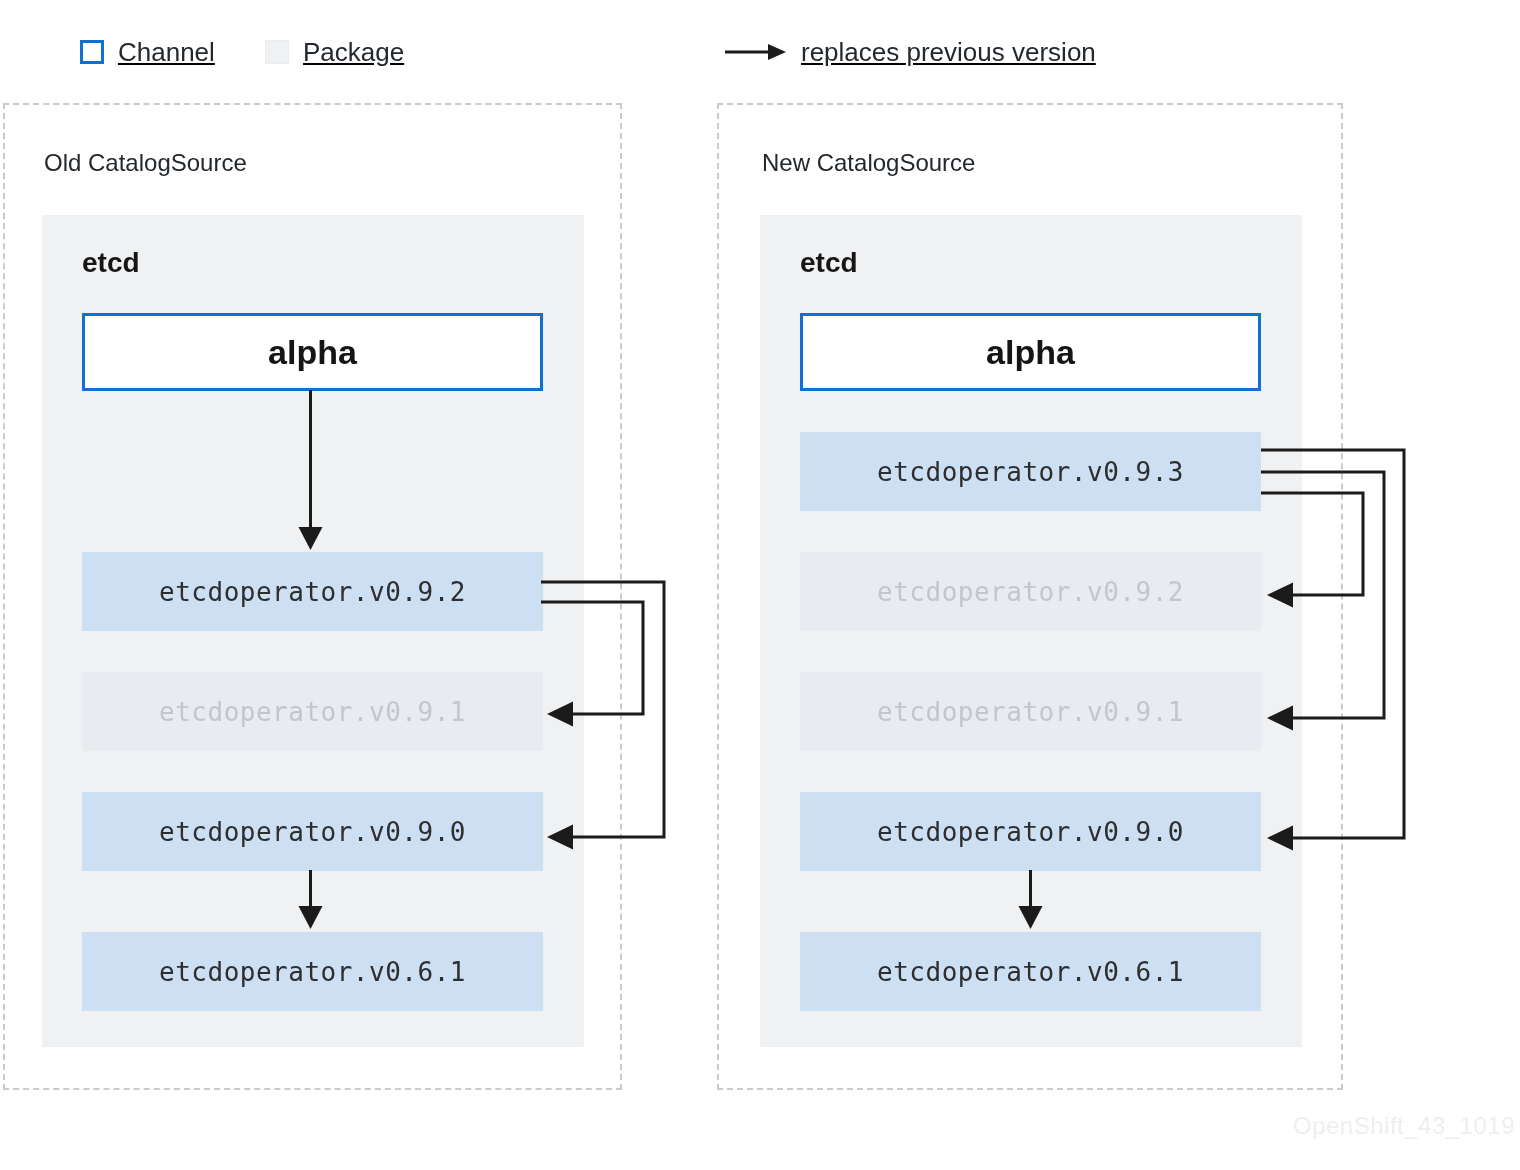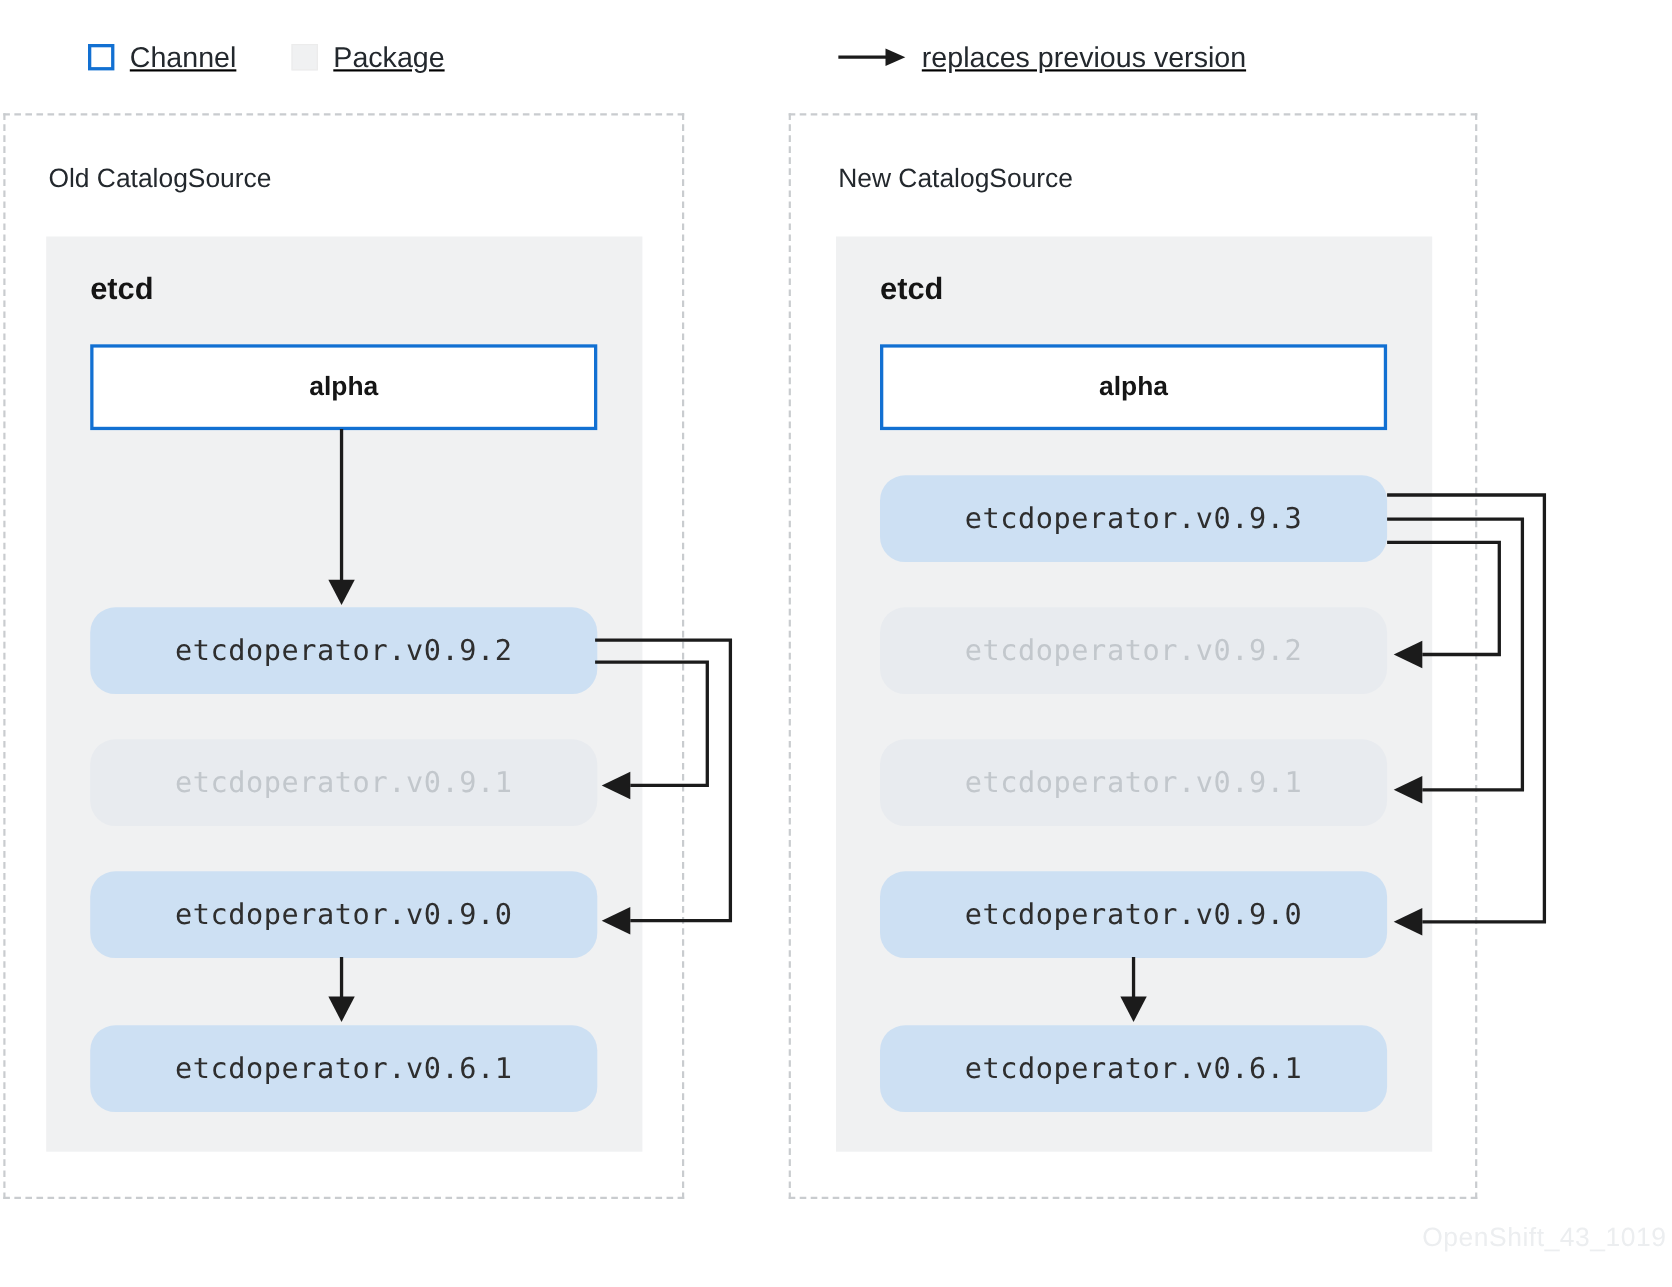--- a/index.html
+++ b/index.html
@@ -13,23 +13,23 @@
   .swatch-csv{background:#cde0f3;}
   .legend-label{font-size:26px;color:#23282d;white-space:nowrap;}
   .legend-arrow-svg{display:block;flex:0 0 auto;}
   
   .panel{position:absolute;box-sizing:border-box;border:2px dashed #c9cccf;background:transparent;}
   .panel-title{position:absolute;font-size:24px;color:#23282d;white-space:nowrap;}
   .pkg{position:absolute;background:#f0f1f2;}
   .pkg-label{position:absolute;font-size:28px;font-weight:bold;color:#151515;}
   .box{position:absolute;box-sizing:border-box;display:flex;align-items:center;justify-content:center;}
   .channel-box{width:461px;height:78px;background:#ffffff;border:3px solid #1270d2;
-               font-size:24px;font-weight:bold;color:#151515;}
+               font-size:34px;font-weight:bold;color:#151515;}
   .version{width:461px;height:79px;background:#cde0f3;color:#2e2e2e;
-           font-family:"DejaVu Sans Mono","Liberation Mono",monospace;font-size:26px;letter-spacing:.5px;border-radius:23px;}
+           font-family:"DejaVu Sans Mono","Liberation Mono",monospace;font-size:26px;letter-spacing:.5px;}
   .version.skipped{background:#e8ebef;color:#c2c7cc;}
   
   .arrows{position:absolute;left:0;top:0;pointer-events:none;}
   .arrows path{fill:none;stroke:#1b1b1b;stroke-width:3;}
   .arrows polygon{fill:#1b1b1b;stroke:none;}
   
   .watermark{position:absolute;right:5px;top:1112px;font-size:24px;font-weight:500;
              color:#eceef0;letter-spacing:.5px;}
 </style>
 </head>
@@ -38,21 +38,21 @@
 <div class="canvas">
 
   <div class="legend-item" style="left:80px">
     <span class="swatch swatch-channel"></span>
     <span class="legend-label">Channel</span>
   </div>
   <div class="legend-item" style="left:265px">
     <span class="swatch swatch-package"></span>
     <span class="legend-label">Package</span>
   </div>
-  <div class="legend-item" style="left:762px">
+  <div class="legend-item" style="left:725px">
     <svg class="legend-arrow-svg" width="62" height="20" viewBox="0 0 62 20">
       <line x1="0" y1="10" x2="44" y2="10" stroke="#1b1b1b" stroke-width="3"></line>
       <polygon points="43,2 43,18 61,10" fill="#1b1b1b"></polygon>
     </svg>
     <span class="legend-label">replaces previous version</span>
   </div>
 
   <div class="panel" style="left:3px;top:103px;width:619px;height:987px">
     <div class="panel-title" style="left:39px;top:44px">Old CatalogSource</div>
     <div class="pkg" style="left:37px;top:110px;width:542px;height:832px">

